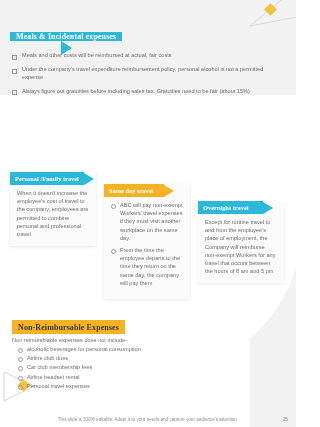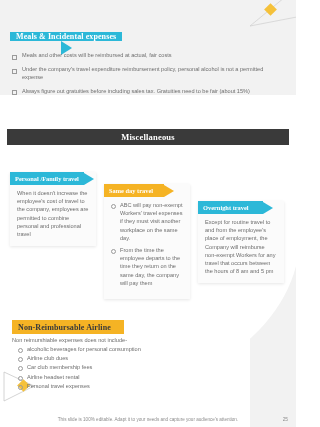--- a/index.html
+++ b/index.html
@@ -287,23 +287,20 @@
     <div class="bullet-row">
       <span class="sq-bullet"></span>
       <span class="bullet-text">Under the company's travel expenditure reimbursement policy, personal alcohol is not a permitted expense</span>
     </div>
     <div class="bullet-row">
       <span class="sq-bullet"></span>
       <span class="bullet-text">Always figure out gratuities before including sales tax. Gratuities need to be fair (about 15%)</span>
     </div>
   </div>
 
-  <div class="misc-bar">
-    <span class="misc-bar-title">Miscellaneous</span>
-  </div>
 
   <div class="card" id="card-personal">
     <div class="card-banner">
       <div class="body">
         <span class="card-banner-title">Personal /Family travel</span>
       </div>
       <div class="tip"></div>
     </div>
     <div class="card-body">
       <p>When it doesn't increase the employee's cost of travel to the company, employees are permitted to combine personal and professional travel</p>
@@ -336,21 +333,21 @@
       </div>
       <div class="tip"></div>
     </div>
     <div class="card-body">
       <p>Except for routine travel to and from the employee's place of employment, the Company will reimburse non-exempt Workers for any travel that occurs between the hours of 8 am and 5 pm</p>
     </div>
   </div>
 
   <div class="banner" id="nonreim-banner">
     <div class="body">
-      <span class="banner-title">Non-Reimbursable Airline</span>
+      <span class="banner-title">Non-Reimbursable Expenses</span>
     </div>
     <div class="tip"></div>
   </div>
 
   <div class="nonreim-list">
     <div class="nonreim-intro">Non reimurshiable expenses does not include-</div>
     <div class="nonreim-row">
       <span class="circ-bullet"></span>
       <span class="bullet-text">alcoholic beverages for personal consumption</span>
     </div>

